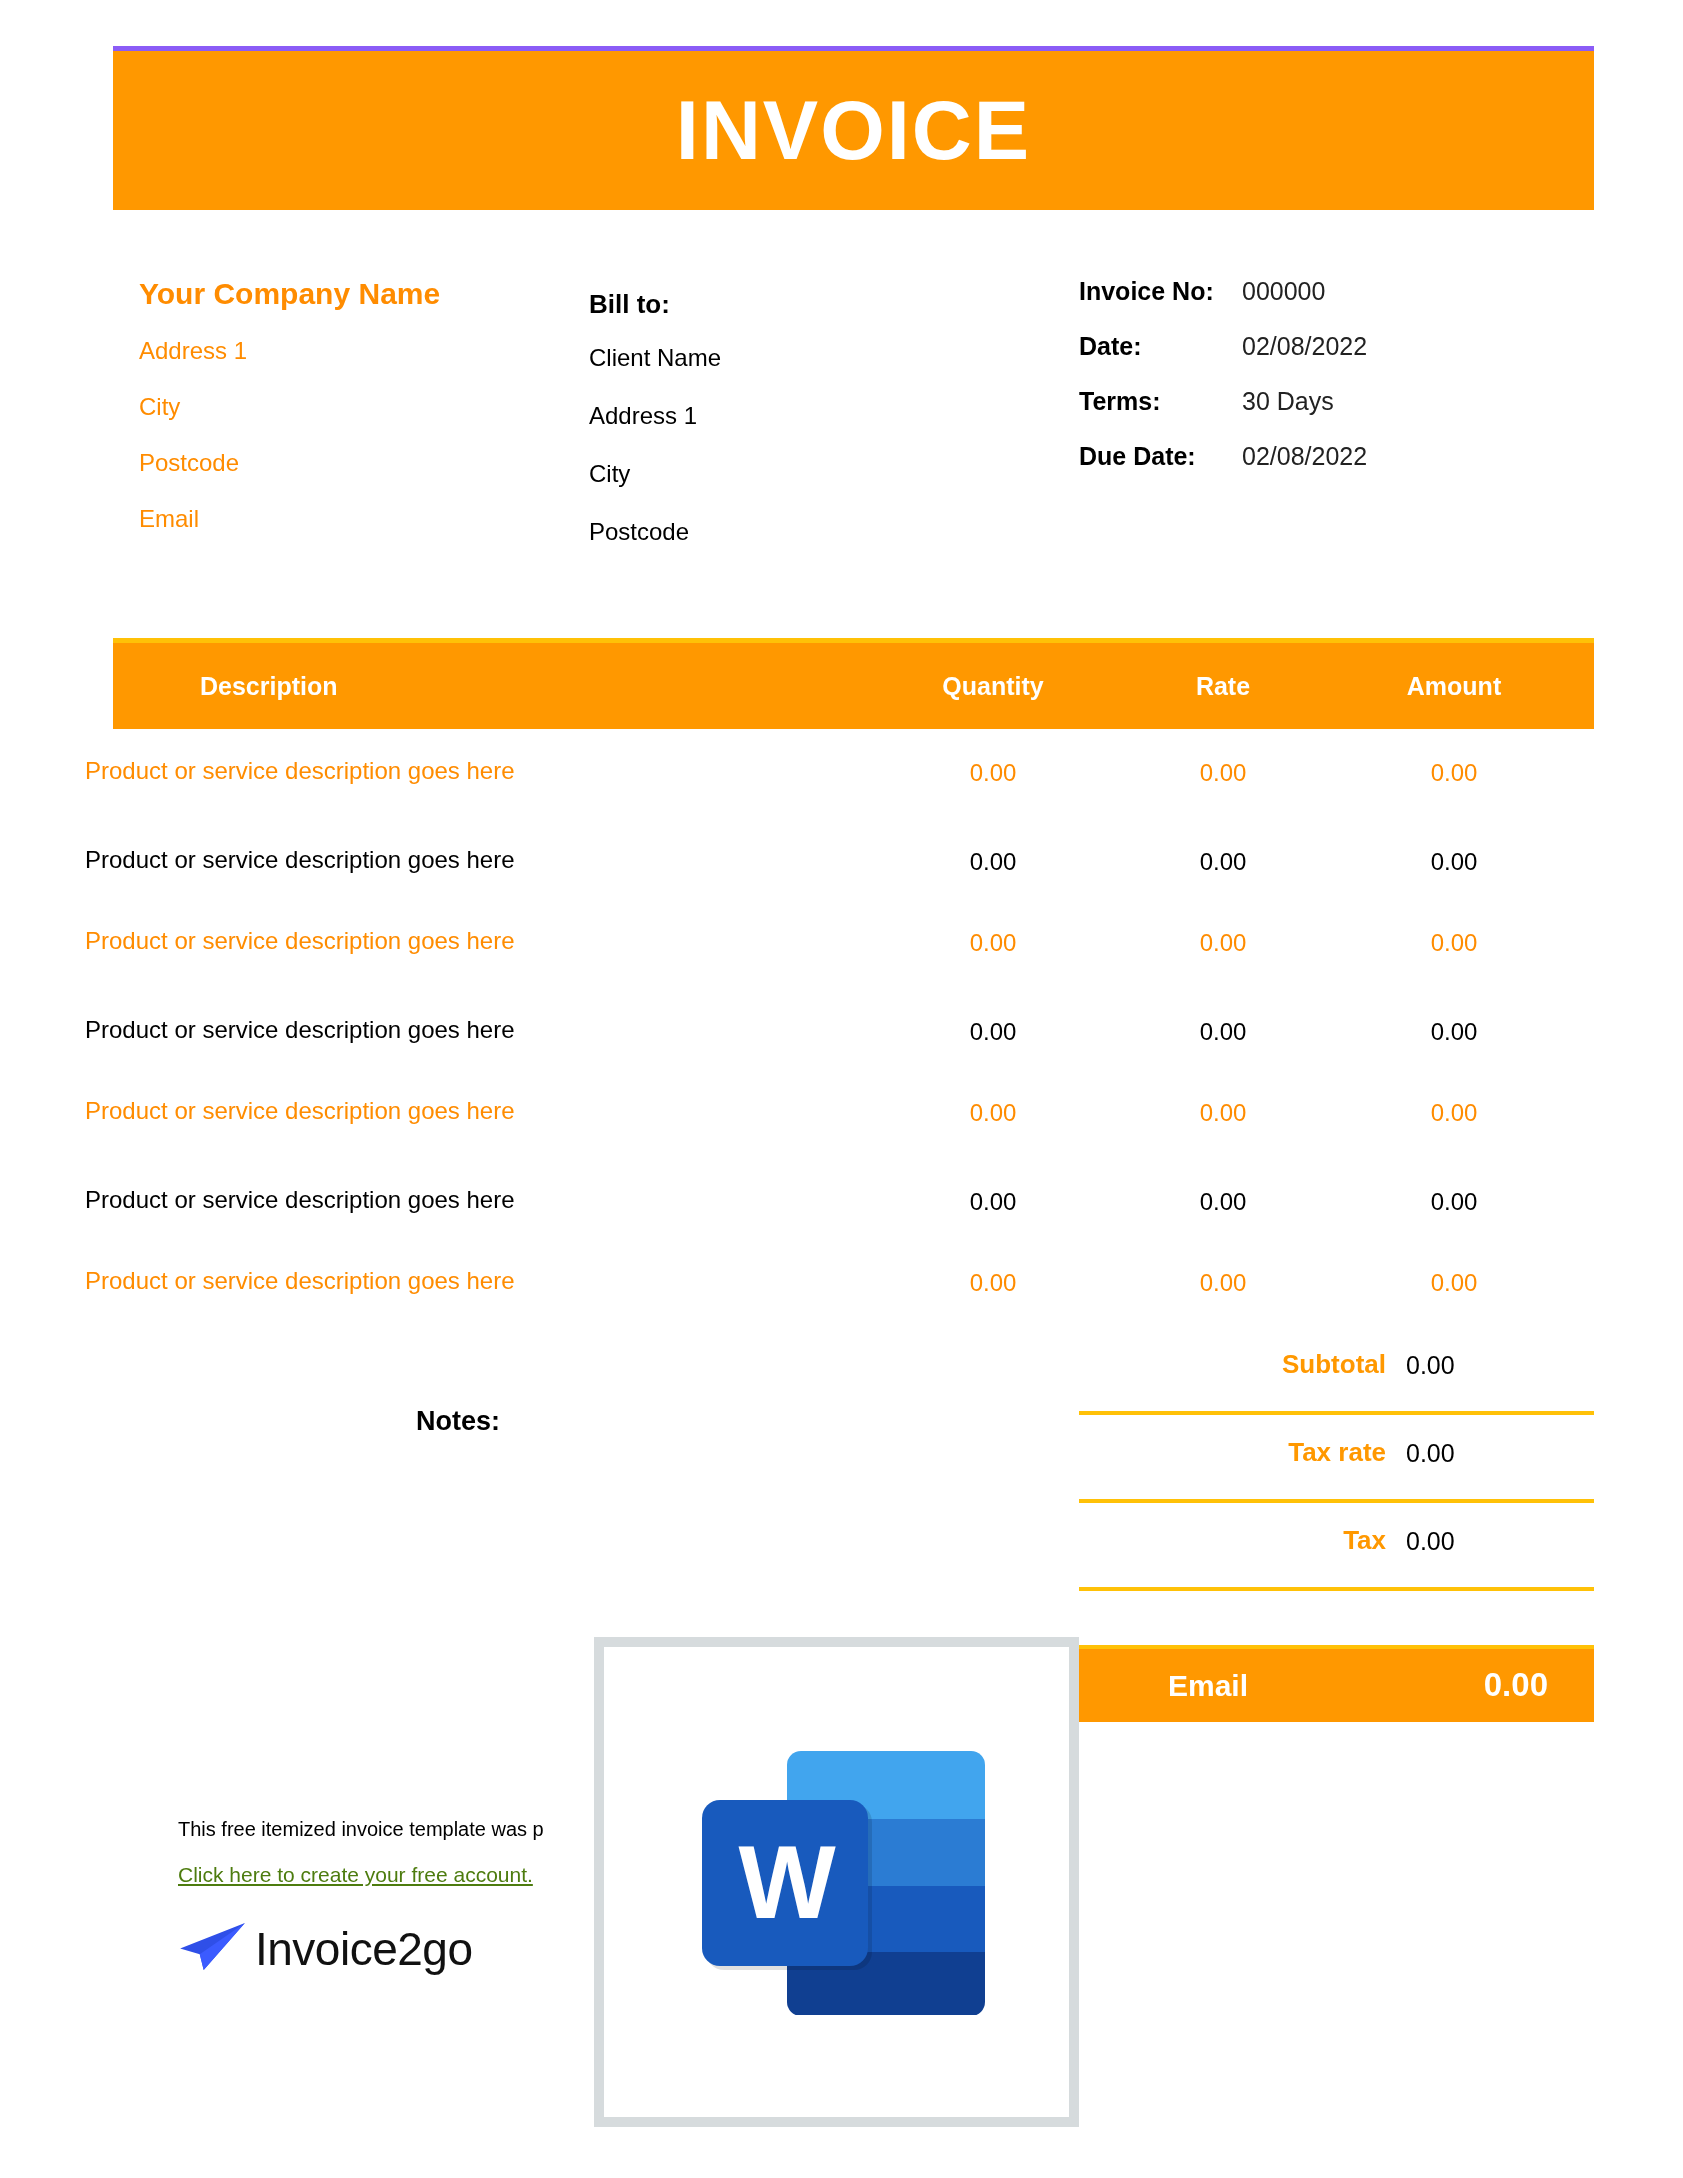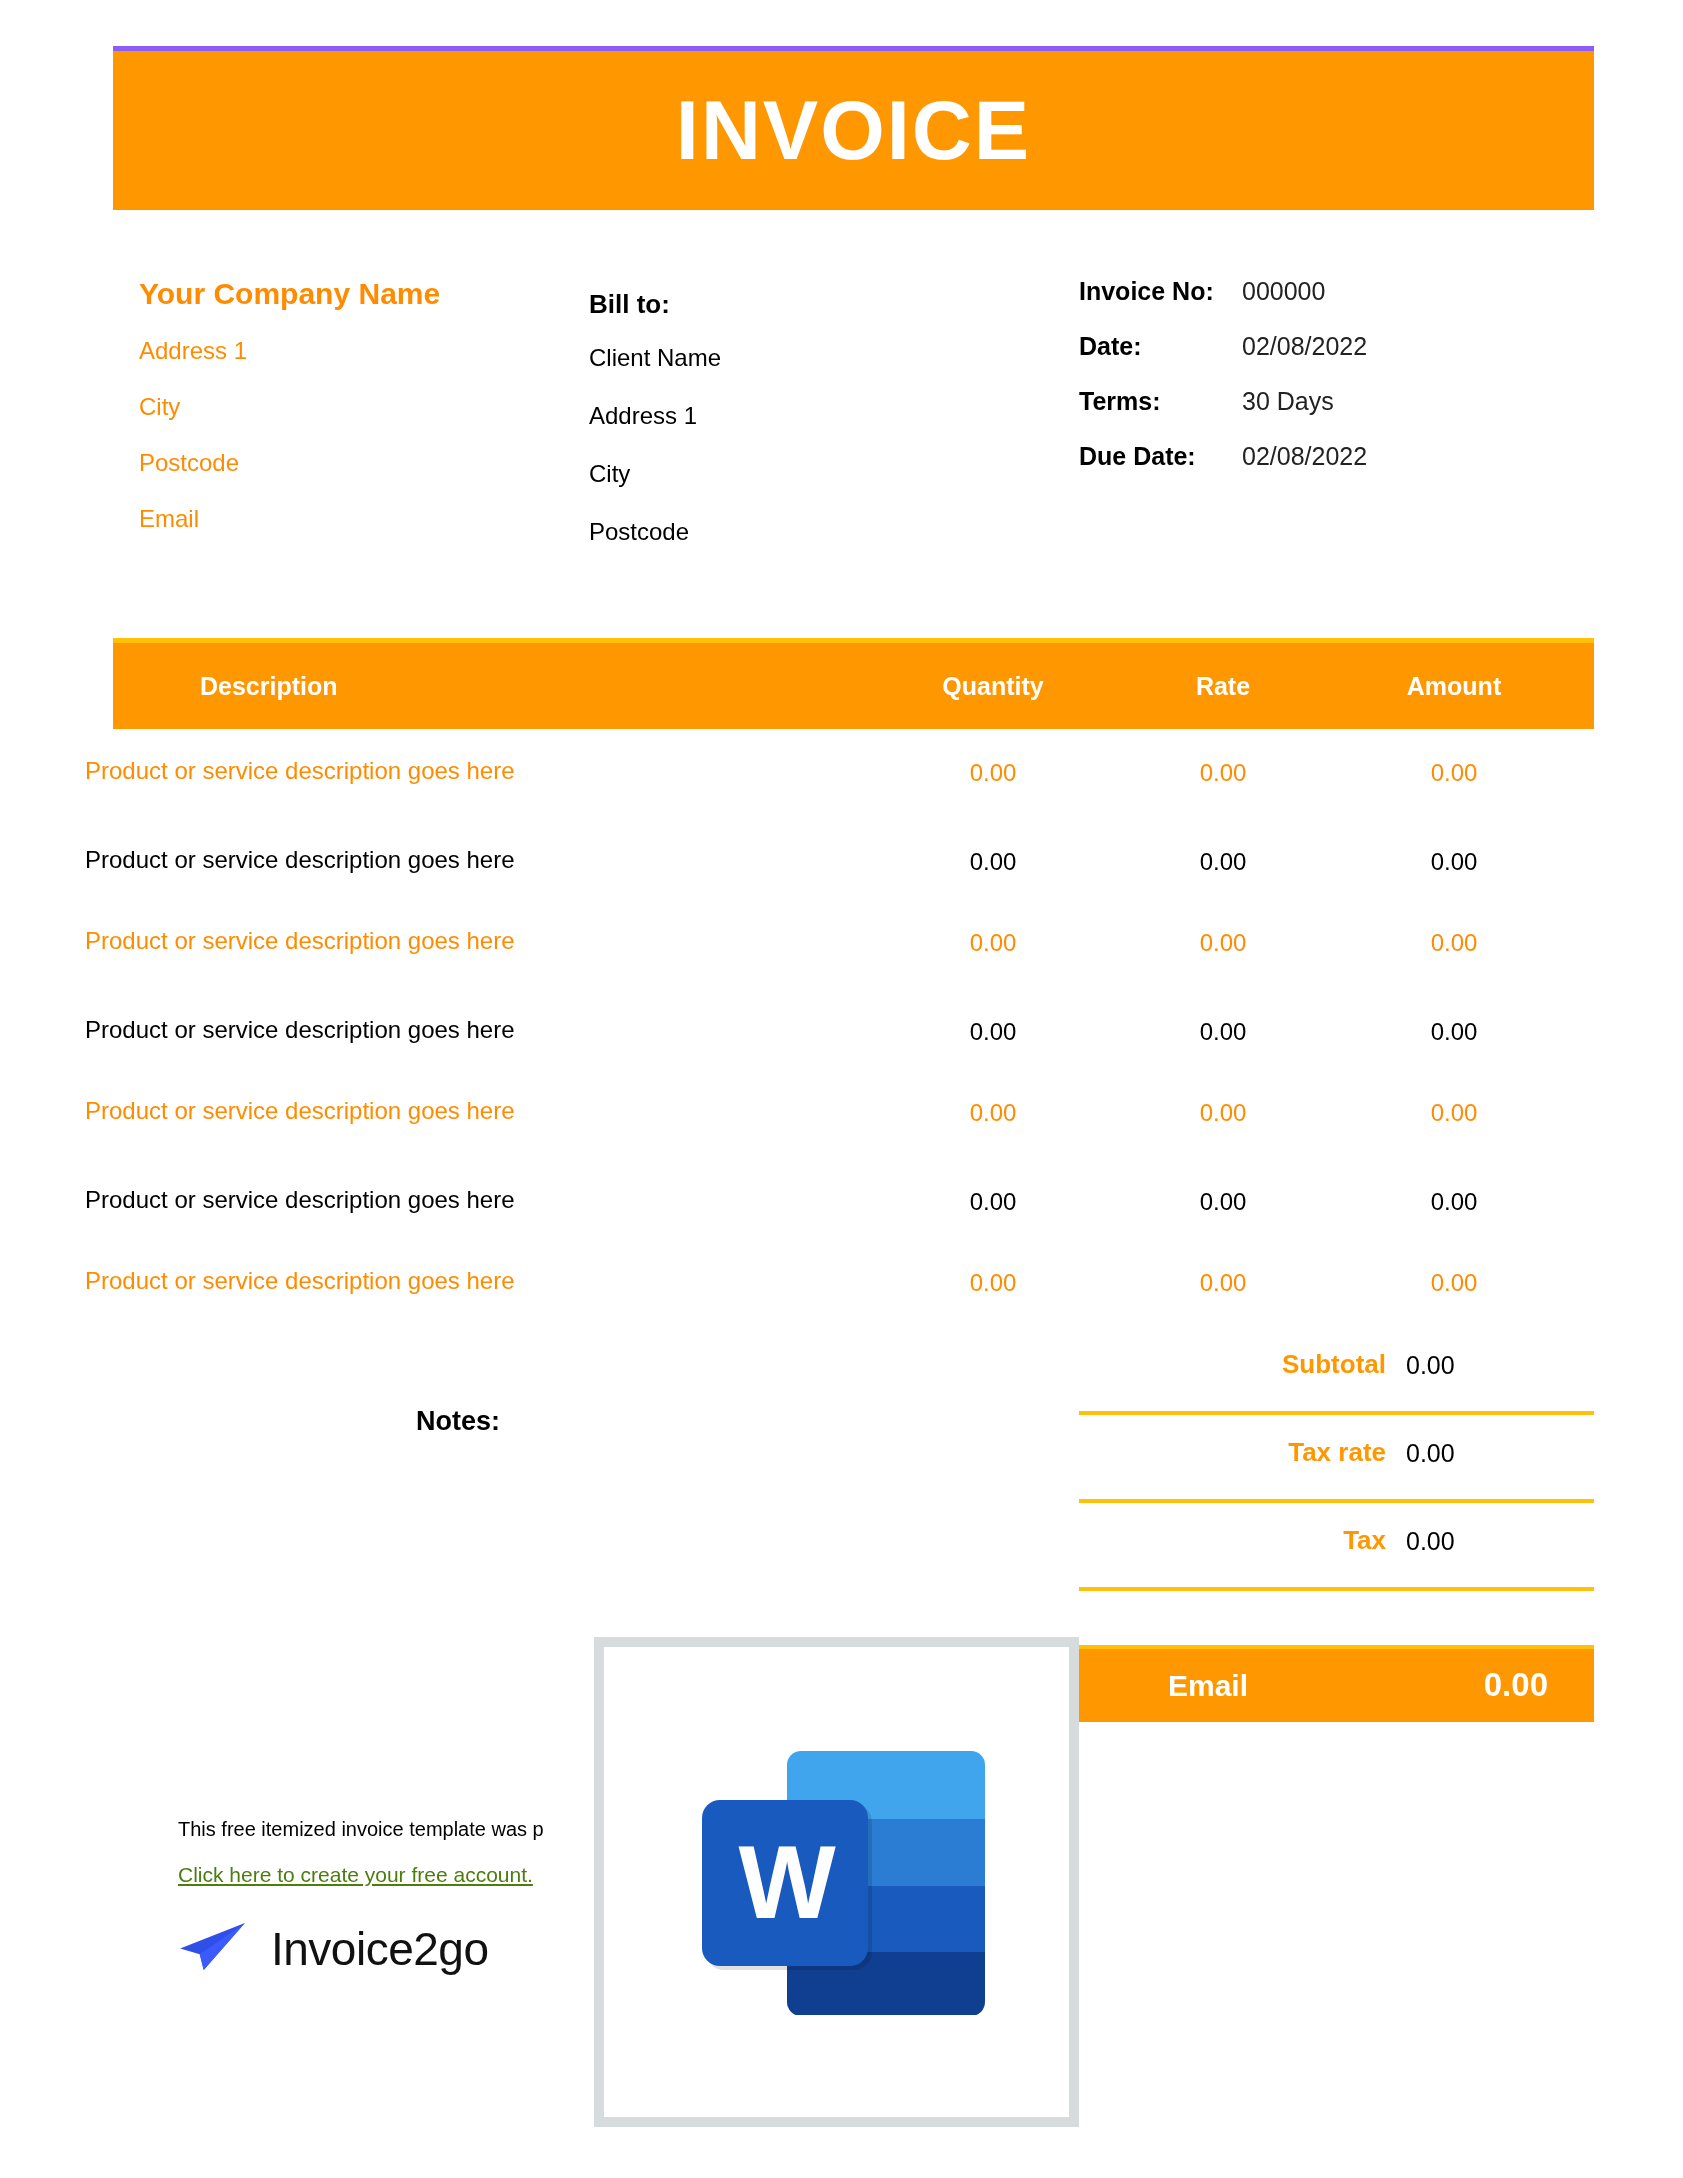--- a/index.html
+++ b/index.html
@@ -111,21 +111,21 @@
   .footer { position:absolute; left:178px; top:1818px; width:515px; }
   .footer-text {
     font-size:20px; color:#000; white-space:nowrap;
     overflow:hidden; width:416px;
   }
   .footer-link {
     display:inline-block; margin-top:22px;
     font-size:21px; color:#4d7c0f; text-decoration:underline;
     white-space:nowrap;
   }
-  .brand { margin-top:34px; display:flex; align-items:center; gap:22px; }
+  .brand { margin-top:34px; display:flex; align-items:center; gap:6px; }
   .brand-word {
     font-size:46px; color:#111; letter-spacing:-0.5px; line-height:1;
   }
 
   
   .word-card {
     position:absolute; left:594px; top:1637px; width:485px; height:490px;
     background:#ffffff; border:10px solid #D6DBDD; box-sizing:border-box;
     display:flex; align-items:center; justify-content:center;
   }

